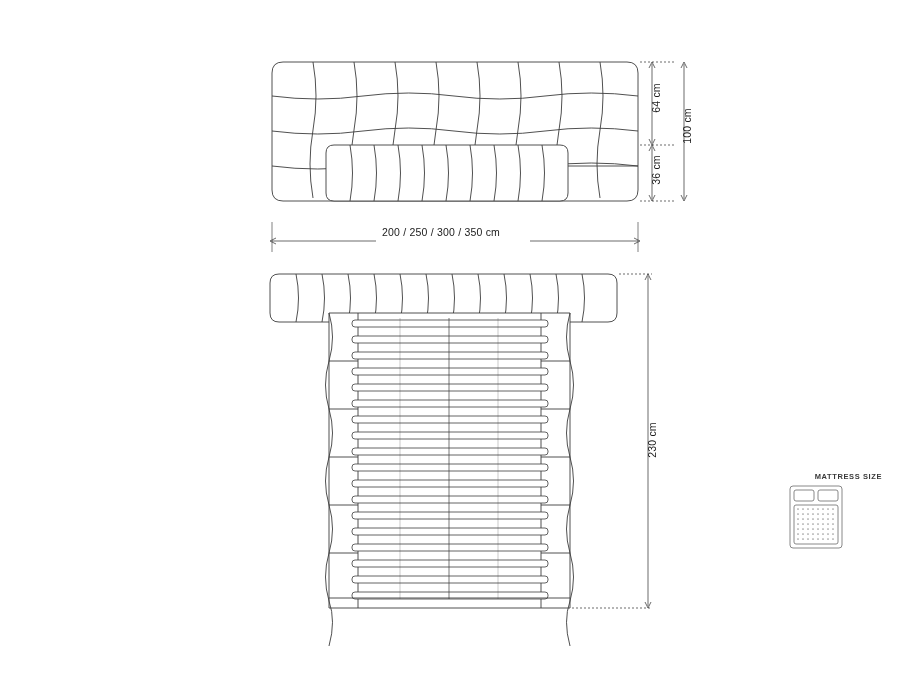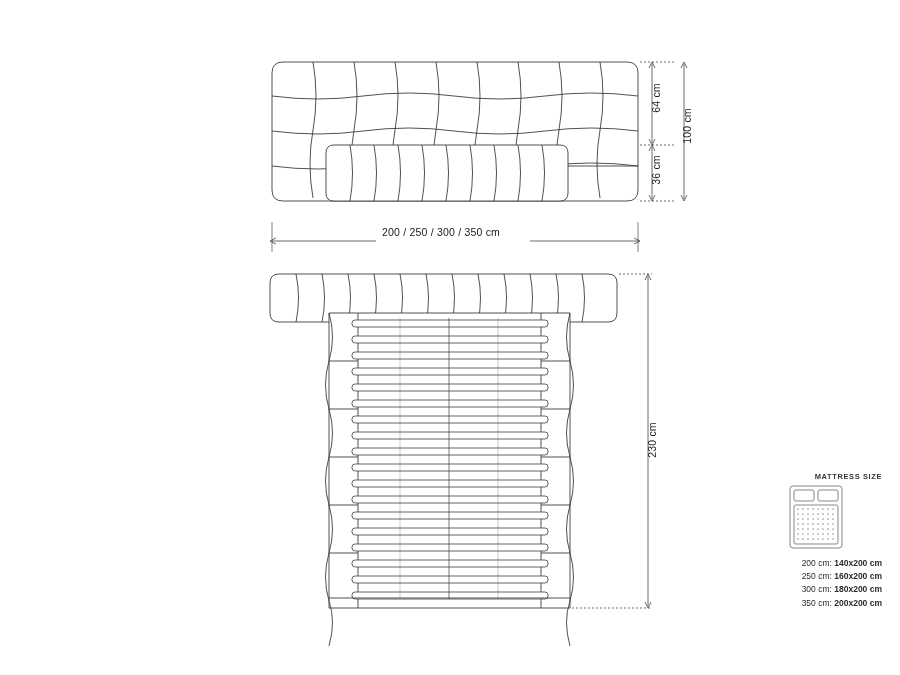--- a/index.html
+++ b/index.html
@@ -278,33 +278,15 @@
 
   <div class="dim-label vert" style="left: 669px; top: 120px;">100 cm</div>
 
   <div class="dim-label" style="left: 382px; top: 226px;">200 / 250 / 300 / 350 cm</div>
 
   <div class="dim-label vert" style="left: 634px; top: 434px;">230 cm</div>
 
   <div class="legend">
     <div class="legend-title">MATTRESS SIZE</div>
     <div class="legend-icon-wrap" style="height:66px;"></div>
-    <div class="legend-list">
-      <div>
-        <span class="code">200 cm:</span>
-        <span class="val">140x200 cm</span>
-      </div>
-      <div>
-        <span class="code">250 cm:</span>
-        <span class="val">160x200 cm</span>
-      </div>
-      <div>
-        <span class="code">300 cm:</span>
-        <span class="val">180x200 cm</span>
-      </div>
-      <div>
-        <span class="code">350 cm:</span>
-        <span class="val">200x200 cm</span>
-      </div>
-    </div>
   </div>
 
 </div>
 
 </body></html>

